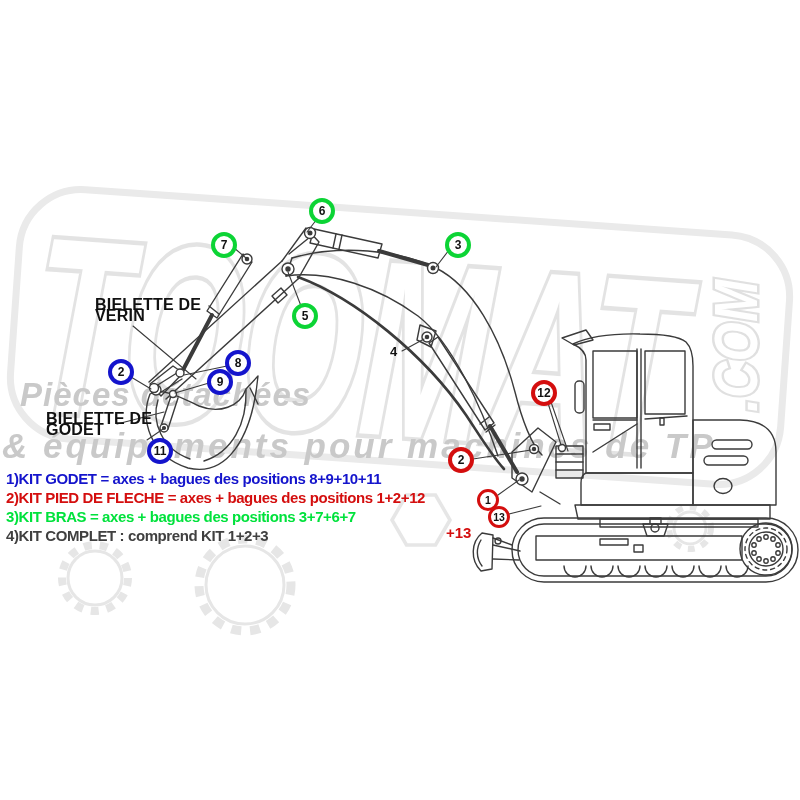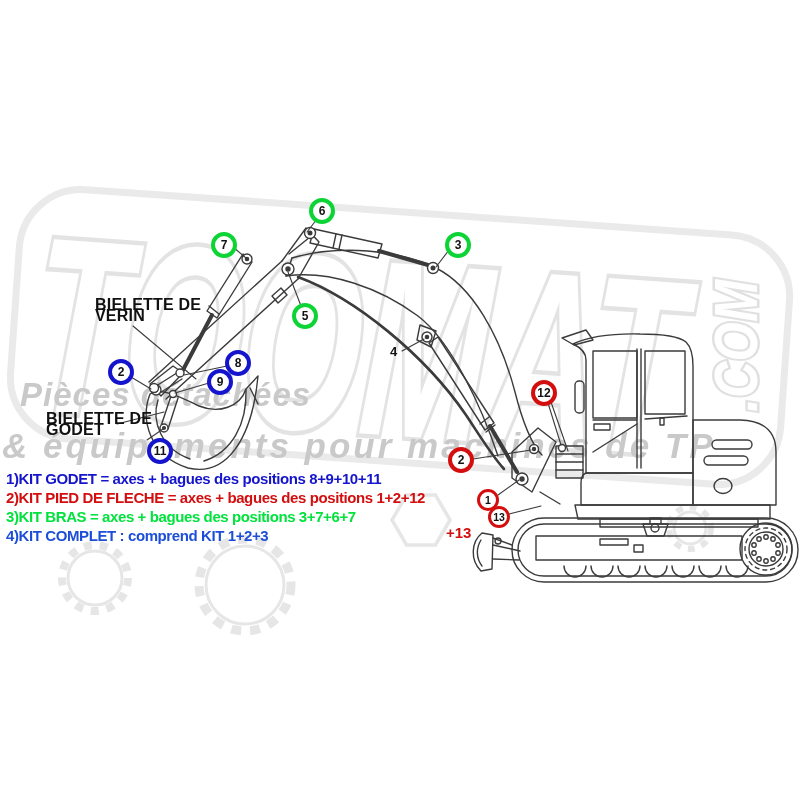--- a/index.html
+++ b/index.html
@@ -19,21 +19,21 @@
   .co.sm{width:22px;height:22px;font-size:10.5px;border-width:3.5px;}
   .co.g{border-color:#0cd435;}
   .co.b{border-color:#1414cc;}
   .co.r{border-color:#d40e0e;}
   .legend{position:absolute;left:6px;top:469px;font-weight:bold;font-size:15px;
           letter-spacing:-0.4px;line-height:19px;white-space:nowrap;}
   .legend .row{height:19px;}
   .legend .c-blue{color:#1414cc;}
   .legend .c-red{color:#d40e0e;}
   .legend .c-green{color:#00e23c;}
-  .legend .c-black{color:#1d4ed8;}
+  .legend .c-black{color:#404040;}
   .plus13{position:absolute;left:446px;top:508px;color:#d40e0e;font-weight:bold;font-size:15px;margin-top:16px;}
 </style>
 </head>
 <body>
 
 <div class="stage">
 
   <svg width="800" height="800" viewBox="0 0 800 800">
     <g stroke="#e6e6e6" fill="none">
       <circle cx="245" cy="585" r="39" stroke-width="3"></circle>

